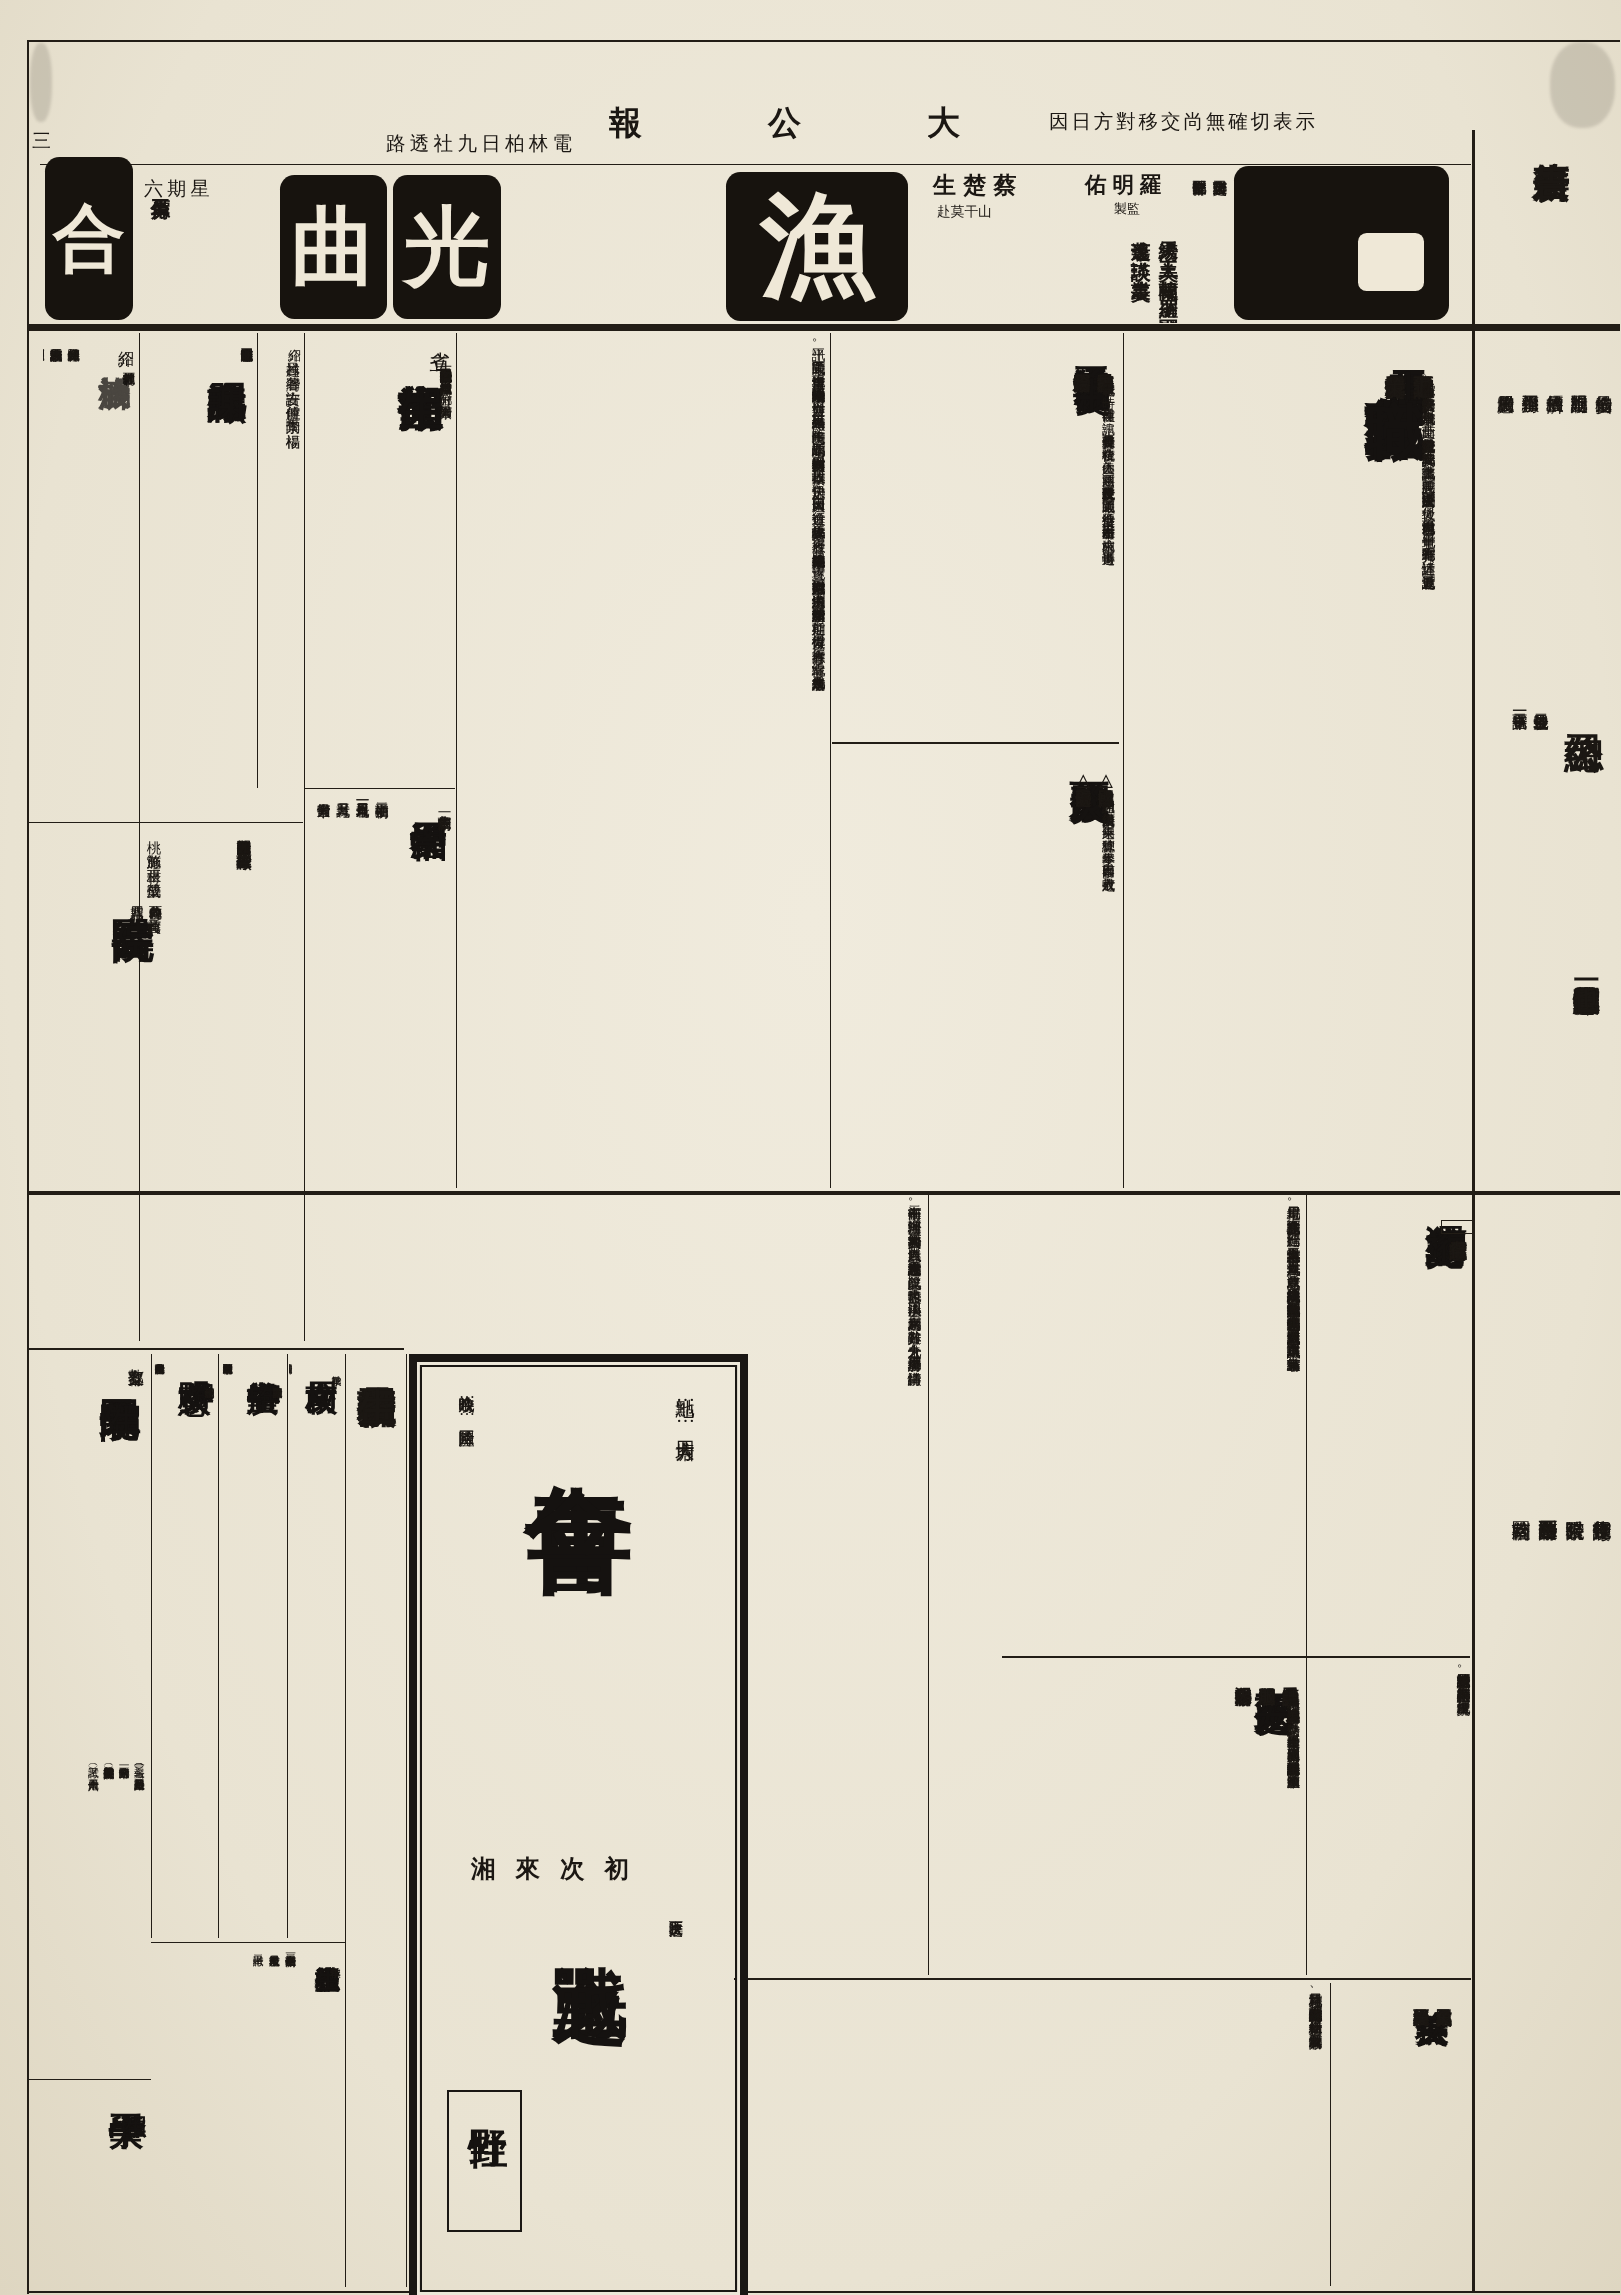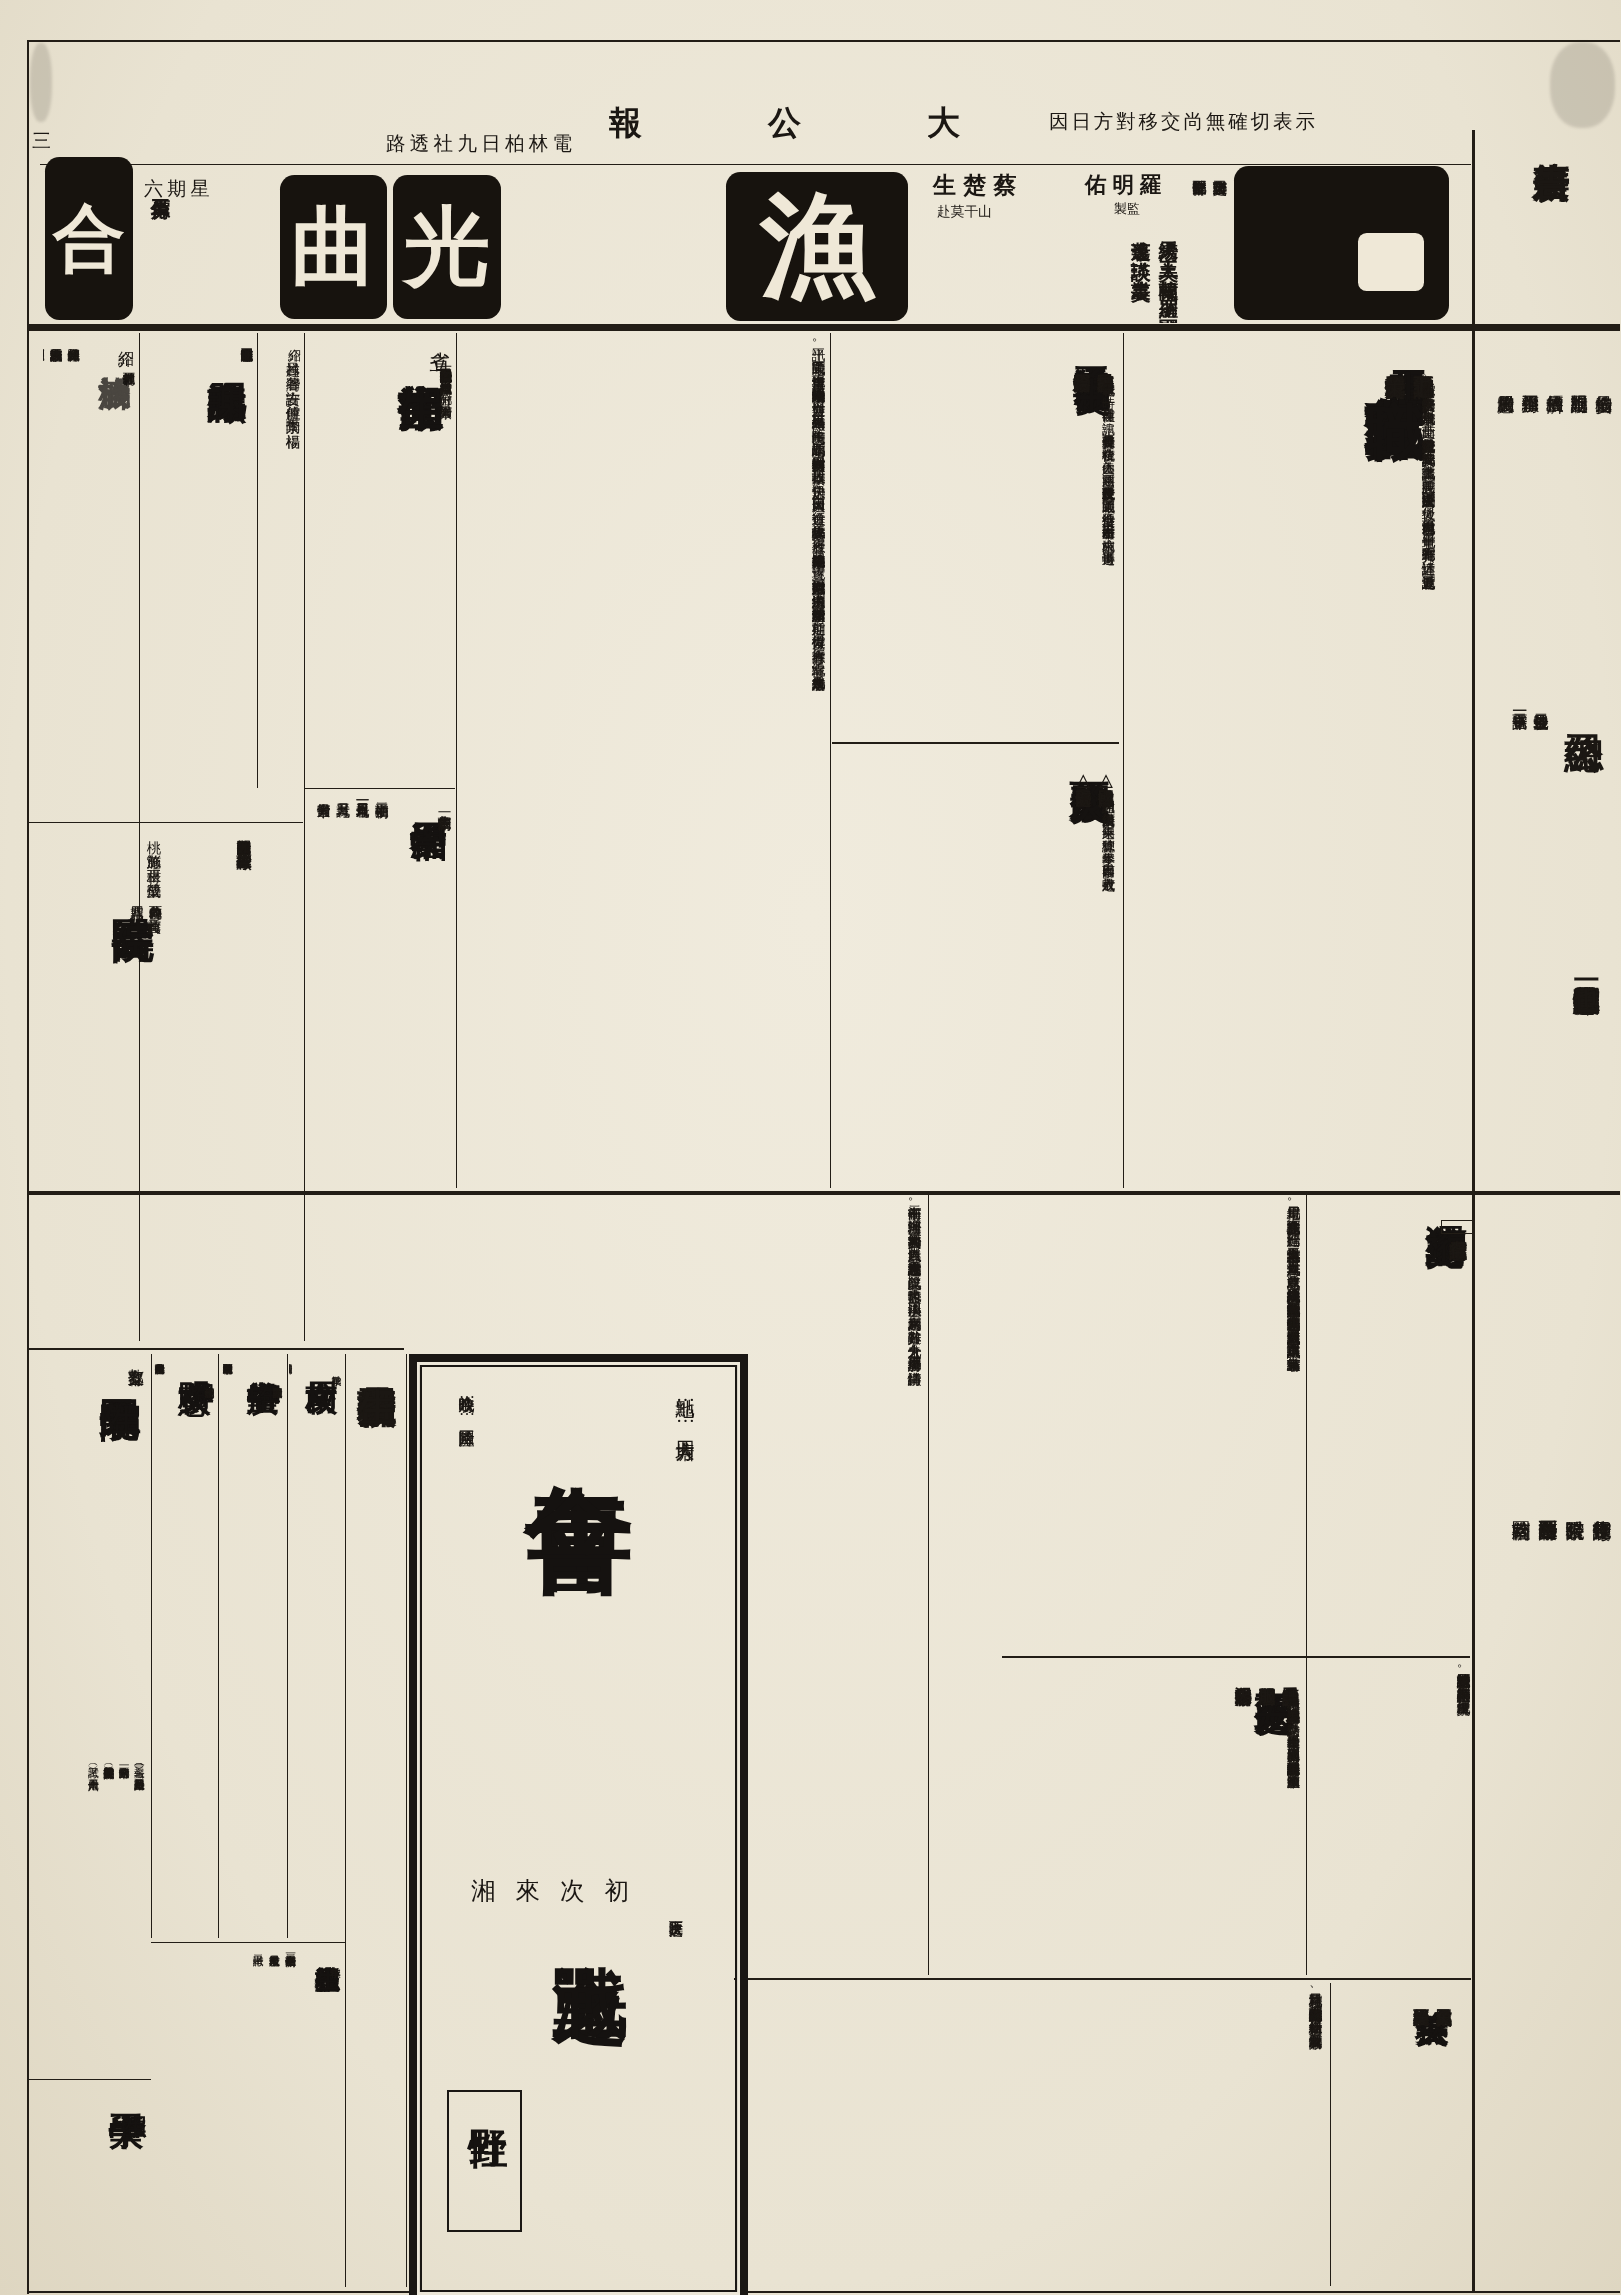--- a/index.html
+++ b/index.html
@@ -238,20 +238,20 @@
     <span class="pre" style="font-size:10.8px;">本年秋季
 新生三十名高中一年二期插班生二十名
 七月十八日以前來校報名
 二十日考試</span>
   </div>
 
   <div class="abs framed" style="left:409px;top:1354px;width:323px;height:933px;">
     <div class="abs v" style="left:244px;top:21.6px;width:37px;height:404px;font-size:19px;">地點……大四方塘</div>
     <div class="abs v headline" style="left:92px;top:36px;width:138px;height:440px;font-size:108px;line-height:1.25;">青年會</div>
     <div class="abs v" style="left:24.5px;top:21.6px;width:35px;height:447px;font-size:16px;">今晚八時映放……國產險巨片</div>
-    <div class="abs" style="left:54px;top:512px;width:195px;font-size:24.5px;font-weight:400;letter-spacing:20px;">湘來次初</div>
+    <div class="abs" style="left:54px;top:490px;width:195px;font-size:24.5px;font-weight:700;letter-spacing:20px;">湘來次初</div>
     <div class="abs v headline" style="left:107px;top:544px;width:108px;height:346px;font-size:75px;line-height:1.12;">上海之戰</div>
     <div class="abs v" style="left:238px;top:548px;width:30px;height:231px;font-size:14.4px;">下次接映之巨片</div>
     <div class="abs v headline" style="left:30px;top:728px;width:62px;height:126px;font-size:39px;border:2.2px solid #1a1714;padding:5.8px 4.3px;">野性</div>
   </div>
 
 </div>
 
 
 </body></html>

